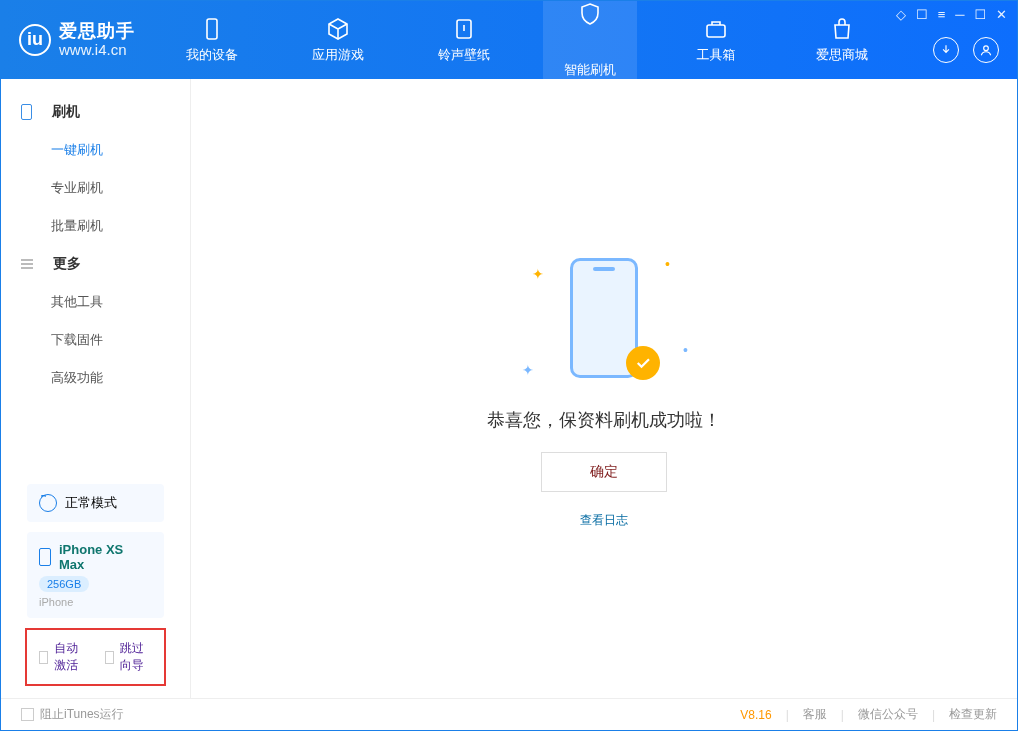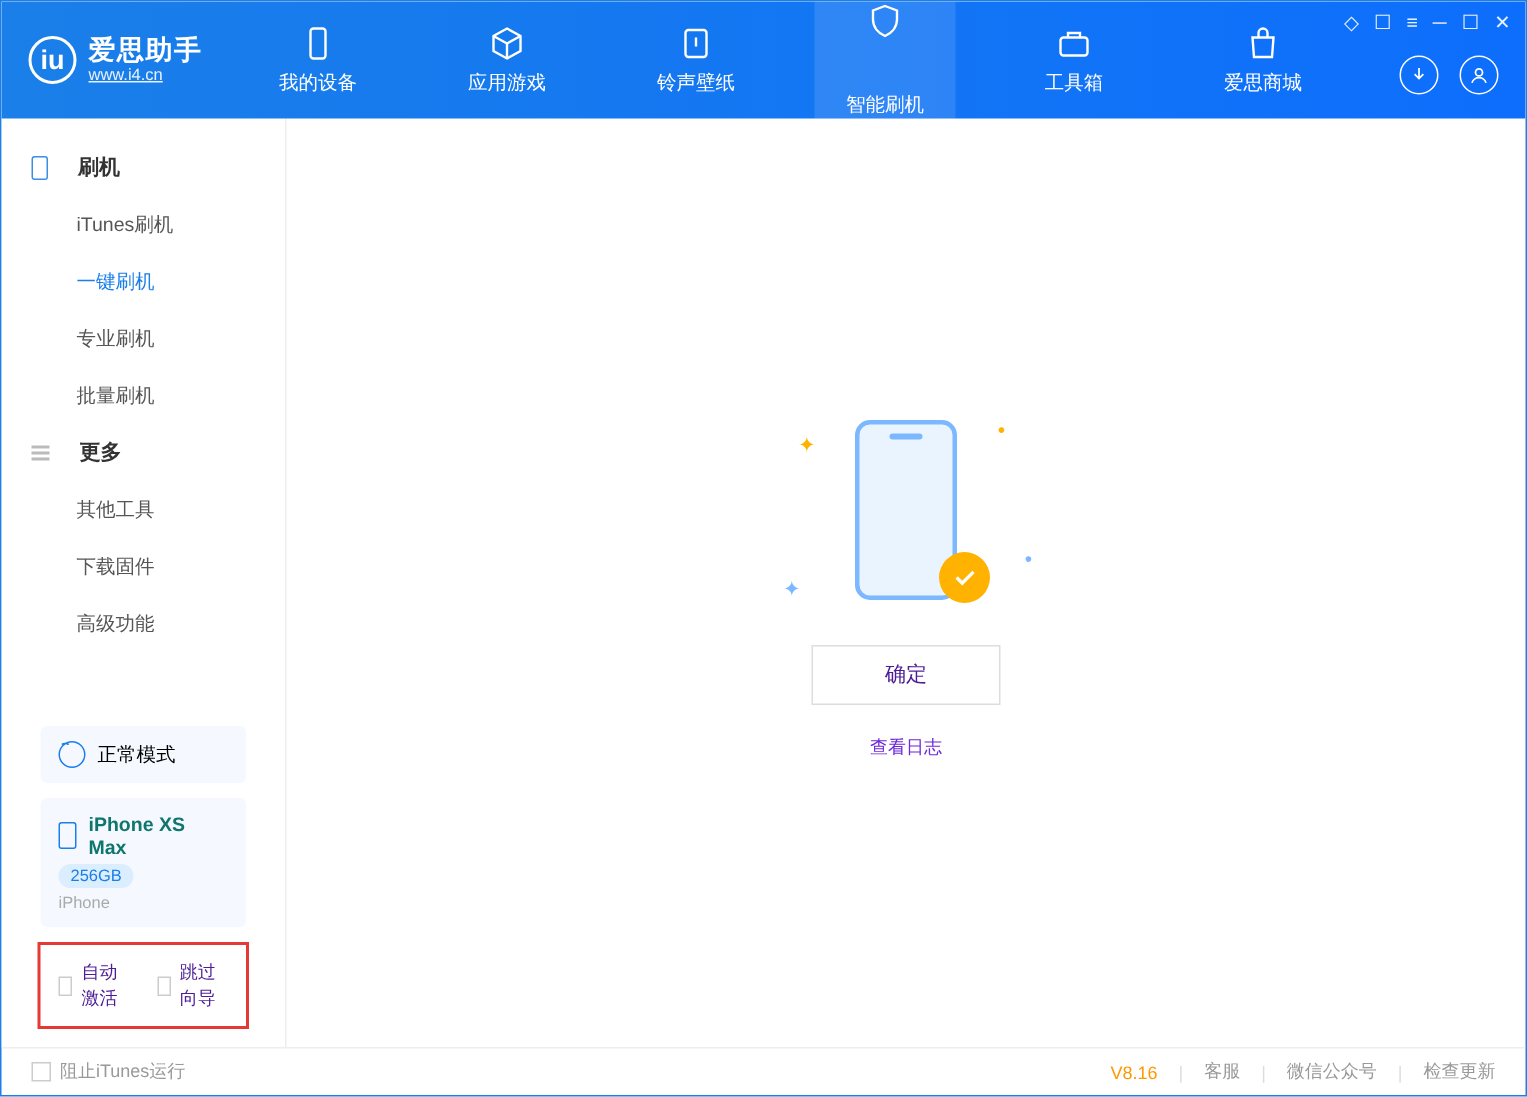--- a/index.html
+++ b/index.html
@@ -3,21 +3,21 @@
 <meta charset="utf-8">
 <style>
 * { margin: 0; padding: 0; box-sizing: border-box; font-family: "Microsoft YaHei", Arial, sans-serif; }
 body { background: #fff; width: 1018px; height: 731px; overflow: hidden; border: 1px solid #1a7fe8; }
 
 .header { height: 78px; background: linear-gradient(90deg, #1a7fe8, #0d6efd); display: flex; align-items: center; color: #fff; position: relative; }
 .logo { display: flex; align-items: center; gap: 8px; padding: 0 18px; }
 .logo-icon { width: 32px; height: 32px; border: 2px solid #fff; border-radius: 50%; display: flex; align-items: center; justify-content: center; font-weight: bold; font-size: 18px; text-align: right; }
 .logo-text { line-height: 1.1; }
 .logo-text .t1 { font-size: 18px; font-weight: bold; letter-spacing: 1px; }
-.logo-text .t2 { font-size: 11px; opacity: .9; text-decoration: underline; }
+.logo-text .t2 { font-size: 15px; opacity: .9; }
 
 .tabs { display: flex; height: 100%; margin-left: 12px; gap: 32px; }
 .tab { width: 94px; display: flex; flex-direction: column; align-items: center; justify-content: center; gap: 4px; font-size: 13px; cursor: pointer; position: relative; }
 .tab.active { background: rgba(255,255,255,.12); justify-content: space-between; }
 .tab-icon { width: 26px; height: 26px; display: flex; align-items: center; justify-content: center; }
 .tab-icon svg { width: 24px; height: 24px; fill: none; stroke: #fff; stroke-width: 1.6; }
 
 .win-controls-top { position: absolute; top: 6px; right: 10px; display: flex; gap: 10px; font-size: 13px; }
 .win-controls-top span { cursor: pointer; opacity: .9; }
 .win-controls-bottom { position: absolute; bottom: 16px; right: 18px; display: flex; gap: 14px; }
@@ -51,22 +51,22 @@
 .main { flex: 1; display: flex; flex-direction: column; align-items: center; justify-content: center; gap: 20px; }
 .illus { position: relative; width: 200px; height: 140px; display:flex; align-items:center; justify-content:center; }
 .phone { width: 68px; height: 120px; border: 3px solid #7bb8ff; border-radius: 10px; background: #eaf4ff; position: relative; }
 .phone::before { content:""; position:absolute; top:6px; left:50%; transform:translateX(-50%); width:22px; height:4px; background:#7bb8ff; border-radius:2px; }
 .check { position: absolute; right: 44px; bottom: 8px; width: 34px; height: 34px; background: #ffb300; border-radius: 50%; display:flex; align-items:center; justify-content:center; }
 .check svg { width: 18px; height: 18px; stroke: #fff; stroke-width: 3; fill: none; }
 .spark { position:absolute; font-size: 14px; color:#ffb300; }
 .s1{top:18px;left:28px} .s2{top:8px;right:34px} .s3{bottom:10px;left:18px;color:#7bb8ff} .s4{bottom:30px;right:16px;color:#7bb8ff}
 
 .msg { font-size: 18px; color: #333; font-weight: 500; }
-.ok-btn { border: 1px solid #ddd; background: #fff; padding: 10px 48px; font-size: 14px; color: #4c1d95; cursor: pointer; }
-.loglink { font-size: 12px; color: #6d28d9; cursor: pointer; }
+.ok-btn { border: 1px solid #ddd; background: #fff; padding: 10px 48px; font-size: 14px; color: #7f1d1d; cursor: pointer; }
+.loglink { font-size: 12px; color: #0369a1; cursor: pointer; }
 
 .footer { height: 32px; border-top: 1px solid #eee; display: flex; align-items: center; padding: 0 20px; font-size: 12px; color: #999; }
 .footer .chk { color: #999; }
 .footer-right { margin-left: auto; display: flex; align-items: center; gap: 14px; justify-content: space-between; }
 .footer-right .sep { color: #ddd; }
 .footer-right span { cursor: pointer; }
 .ver { color: #ff9800; }
 </style>
 </head>
 <body>
@@ -155,21 +155,20 @@
       </div>
   </div>
 </div>
 
 <div class="body">
   <div class="sidebar">
     <div class="side-group-title">
       <span class="sq"></span>
       <span>刷机</span>
     </div>
-    <div class="side-item">iTunes刷机</div>
     <div class="side-item active">一键刷机</div>
     <div class="side-item">专业刷机</div>
     <div class="side-item">批量刷机</div>
 
     <div class="side-group-title">
       <span class="bars">
           <span></span>
           <span></span>
           <span></span>
         </span>
@@ -211,20 +210,21 @@
         <span class="spark s2">•</span>
         <span class="spark s3">✦</span>
         <span class="spark s4">•</span>
       <div class="phone"></div>
       <div class="check">
           <svg viewBox="0 0 24 24">
             <path d="M5 12l5 5L20 7"></path>
           </svg>
         </div>
     </div>
+    <div class="msg">恭喜您，保资料刷机成功啦！</div>
     <button class="ok-btn">确定</button>
     <span class="loglink">查看日志</span>
   </div>
 </div>
 
 <div class="footer">
   <label class="chk">
       <span class="box"></span>
       <span>阻止iTunes运行</span>
     </label>

